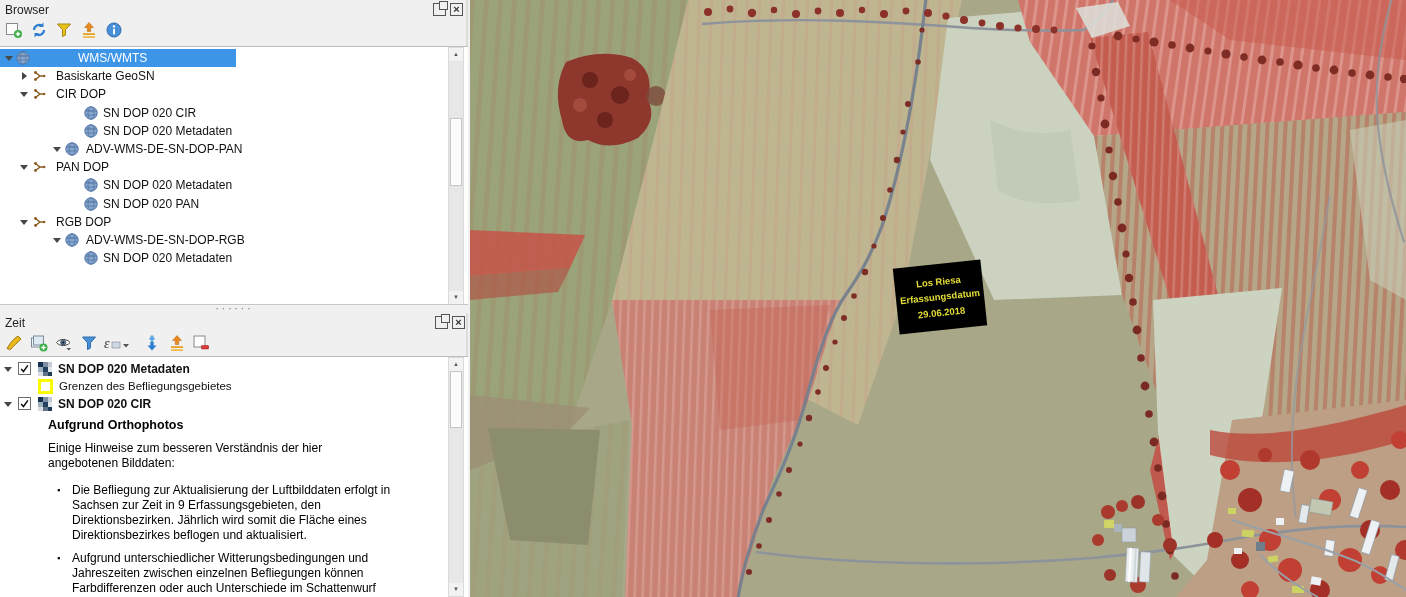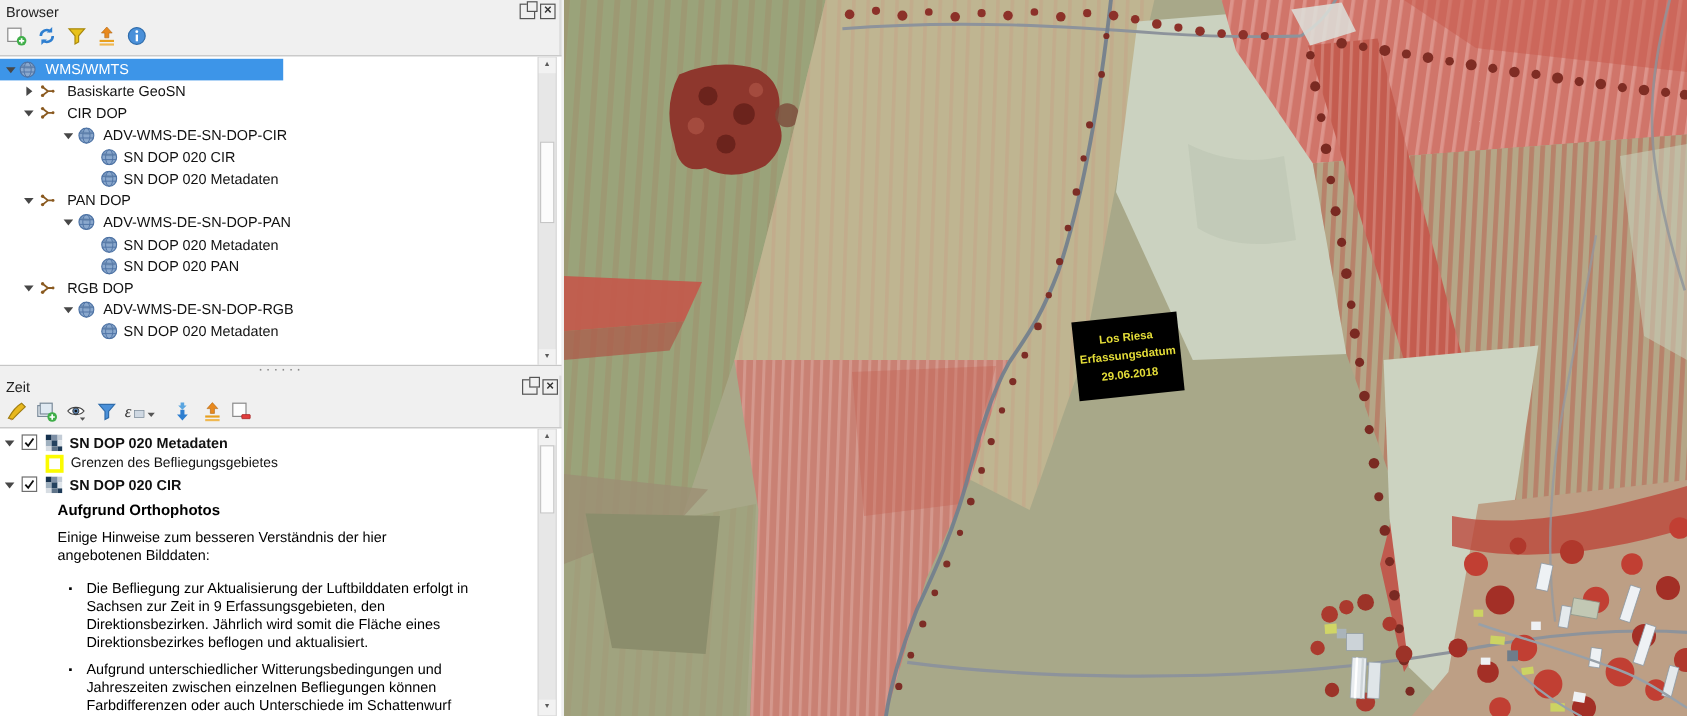--- a/index.html
+++ b/index.html
@@ -17,21 +17,21 @@
   .winbtn.close{right:3px;border:1px solid #555;color:#333;font-size:11px;line-height:11px;text-align:center;font-weight:bold;}
   .toolbar{position:relative;height:26px;}
   .tbtn{position:absolute;top:2px;width:20px;height:20px;}
   .tbtn svg{display:block;}
   
   .viewport{position:absolute;left:0;width:468px;background:#fff;border-top:1px solid #bdbdbd;overflow:hidden;}
   .browser-vp{top:46px;height:259px;border-bottom:1px solid #c6c6c6;}
   .layer-vp{top:356px;height:241px;}
   .trow{position:relative;height:18.2px;}
   .trow.sel{background:#3d95e8;}
-  .trow.sel .tlabel{color:#fff;}
+  .trow.sel .tlabel{color:#fff;margin-left:40px;}
   .tlabel{position:absolute;top:2px;font-size:12px;white-space:nowrap;}
   .ticon{position:absolute;top:2px;width:14px;height:14px;}
   .arr{position:absolute;top:4px;width:10px;height:10px;}
   .arr.expanded::before{content:"";position:absolute;left:0;top:3px;border-left:4px solid transparent;border-right:4px solid transparent;border-top:5px solid #474747;}
   .arr.collapsed::before{content:"";position:absolute;left:2px;top:1px;border-top:4px solid transparent;border-bottom:4px solid transparent;border-left:5px solid #474747;}
   
   .lrow{position:relative;height:18px;}
   .lrow .name{position:absolute;left:58px;top:2px;font-weight:bold;font-size:12px;white-space:nowrap;}
   .cbox{position:absolute;left:18px;top:2px;width:13px;height:13px;background:#fff;border:1px solid #6e6e6e;}
   .legendrow{position:relative;height:17px;}
@@ -134,66 +134,56 @@
             <span class="arr expanded" style="left: 20px;"></span>
             <span class="ticon" style="left: 32px;"><svg width="14" height="14" viewBox="0 0 14 14">
                 <path d="M12.5 7 H8 L3.5 3.5 M8 7 L3.5 10.5" stroke="#8a5a20" stroke-width="1.5" fill="none"></path>
                 <circle cx="3.5" cy="3.5" r="1.4" fill="#8a5a20"></circle>
                 <circle cx="3.5" cy="10.5" r="1.4" fill="#8a5a20"></circle>
                 <circle cx="12.2" cy="7" r="1.2" fill="#8a5a20"></circle>
               </svg></span>
             <span class="tlabel" style="left: 56px;">CIR DOP</span>
           </div>
           <div class="trow">
+            <span class="ticon" style="left: 84px;"><svg width="14" height="14" viewBox="0 0 14 14">
+                <circle cx="7" cy="7" r="6.2" fill="#8aa8cd" stroke="#4f74a5"></circle>
+                <ellipse cx="7" cy="7" rx="3" ry="6.2" fill="none" stroke="#4f74a5" stroke-width="0.8"></ellipse>
+                <path d="M1.2 5h11.6M1.2 9h11.6" stroke="#4f74a5" stroke-width="0.8"></path>
+                <path d="M2.5 2.8 C4.5 4.2 9.5 4.4 11.5 3.2 L11.8 5.6 C8 6.8 5 6.2 2 5.4 Z" fill="#5f7fa8" opacity="0.55"></path>
+              </svg></span>
+            <span class="tlabel" style="left: 103px;">SN DOP 020 CIR</span>
+          </div>
+          <div class="trow">
+            <span class="ticon" style="left: 84px;"><svg width="14" height="14" viewBox="0 0 14 14">
+                <circle cx="7" cy="7" r="6.2" fill="#8aa8cd" stroke="#4f74a5"></circle>
+                <ellipse cx="7" cy="7" rx="3" ry="6.2" fill="none" stroke="#4f74a5" stroke-width="0.8"></ellipse>
+                <path d="M1.2 5h11.6M1.2 9h11.6" stroke="#4f74a5" stroke-width="0.8"></path>
+                <path d="M2.5 2.8 C4.5 4.2 9.5 4.4 11.5 3.2 L11.8 5.6 C8 6.8 5 6.2 2 5.4 Z" fill="#5f7fa8" opacity="0.55"></path>
+              </svg></span>
+            <span class="tlabel" style="left: 103px;">SN DOP 020 Metadaten</span>
+          </div>
+          <div class="trow">
             <span class="arr expanded" style="left: 53px;"></span>
             <span class="ticon" style="left: 65px;"><svg width="14" height="14" viewBox="0 0 14 14">
                 <circle cx="7" cy="7" r="6.2" fill="#8aa8cd" stroke="#4f74a5"></circle>
                 <ellipse cx="7" cy="7" rx="3" ry="6.2" fill="none" stroke="#4f74a5" stroke-width="0.8"></ellipse>
                 <path d="M1.2 5h11.6M1.2 9h11.6" stroke="#4f74a5" stroke-width="0.8"></path>
                 <path d="M2.5 2.8 C4.5 4.2 9.5 4.4 11.5 3.2 L11.8 5.6 C8 6.8 5 6.2 2 5.4 Z" fill="#5f7fa8" opacity="0.55"></path>
               </svg></span>
-            <span class="tlabel" style="left: 86px;">ADV-WMS-DE-SN-DOP-CIR</span>
-          </div>
-          <div class="trow">
-            <span class="ticon" style="left: 84px;"><svg width="14" height="14" viewBox="0 0 14 14">
-                <circle cx="7" cy="7" r="6.2" fill="#8aa8cd" stroke="#4f74a5"></circle>
-                <ellipse cx="7" cy="7" rx="3" ry="6.2" fill="none" stroke="#4f74a5" stroke-width="0.8"></ellipse>
-                <path d="M1.2 5h11.6M1.2 9h11.6" stroke="#4f74a5" stroke-width="0.8"></path>
-                <path d="M2.5 2.8 C4.5 4.2 9.5 4.4 11.5 3.2 L11.8 5.6 C8 6.8 5 6.2 2 5.4 Z" fill="#5f7fa8" opacity="0.55"></path>
-              </svg></span>
-            <span class="tlabel" style="left: 103px;">SN DOP 020 CIR</span>
-          </div>
-          <div class="trow">
-            <span class="ticon" style="left: 84px;"><svg width="14" height="14" viewBox="0 0 14 14">
-                <circle cx="7" cy="7" r="6.2" fill="#8aa8cd" stroke="#4f74a5"></circle>
-                <ellipse cx="7" cy="7" rx="3" ry="6.2" fill="none" stroke="#4f74a5" stroke-width="0.8"></ellipse>
-                <path d="M1.2 5h11.6M1.2 9h11.6" stroke="#4f74a5" stroke-width="0.8"></path>
-                <path d="M2.5 2.8 C4.5 4.2 9.5 4.4 11.5 3.2 L11.8 5.6 C8 6.8 5 6.2 2 5.4 Z" fill="#5f7fa8" opacity="0.55"></path>
-              </svg></span>
-            <span class="tlabel" style="left: 103px;">SN DOP 020 Metadaten</span>
+            <span class="tlabel" style="left: 86px;">ADV-WMS-DE-SN-DOP-PAN</span>
           </div>
           <div class="trow">
             <span class="arr expanded" style="left: 20px;"></span>
             <span class="ticon" style="left: 32px;"><svg width="14" height="14" viewBox="0 0 14 14">
                 <path d="M12.5 7 H8 L3.5 3.5 M8 7 L3.5 10.5" stroke="#8a5a20" stroke-width="1.5" fill="none"></path>
                 <circle cx="3.5" cy="3.5" r="1.4" fill="#8a5a20"></circle>
                 <circle cx="3.5" cy="10.5" r="1.4" fill="#8a5a20"></circle>
                 <circle cx="12.2" cy="7" r="1.2" fill="#8a5a20"></circle>
               </svg></span>
             <span class="tlabel" style="left: 56px;">PAN DOP</span>
-          </div>
-          <div class="trow">
-            <span class="arr expanded" style="left: 53px;"></span>
-            <span class="ticon" style="left: 65px;"><svg width="14" height="14" viewBox="0 0 14 14">
-                <circle cx="7" cy="7" r="6.2" fill="#8aa8cd" stroke="#4f74a5"></circle>
-                <ellipse cx="7" cy="7" rx="3" ry="6.2" fill="none" stroke="#4f74a5" stroke-width="0.8"></ellipse>
-                <path d="M1.2 5h11.6M1.2 9h11.6" stroke="#4f74a5" stroke-width="0.8"></path>
-                <path d="M2.5 2.8 C4.5 4.2 9.5 4.4 11.5 3.2 L11.8 5.6 C8 6.8 5 6.2 2 5.4 Z" fill="#5f7fa8" opacity="0.55"></path>
-              </svg></span>
-            <span class="tlabel" style="left: 86px;">ADV-WMS-DE-SN-DOP-PAN</span>
           </div>
           <div class="trow">
             <span class="ticon" style="left: 84px;"><svg width="14" height="14" viewBox="0 0 14 14">
                 <circle cx="7" cy="7" r="6.2" fill="#8aa8cd" stroke="#4f74a5"></circle>
                 <ellipse cx="7" cy="7" rx="3" ry="6.2" fill="none" stroke="#4f74a5" stroke-width="0.8"></ellipse>
                 <path d="M1.2 5h11.6M1.2 9h11.6" stroke="#4f74a5" stroke-width="0.8"></path>
                 <path d="M2.5 2.8 C4.5 4.2 9.5 4.4 11.5 3.2 L11.8 5.6 C8 6.8 5 6.2 2 5.4 Z" fill="#5f7fa8" opacity="0.55"></path>
               </svg></span>
             <span class="tlabel" style="left: 103px;">SN DOP 020 Metadaten</span>
           </div>

